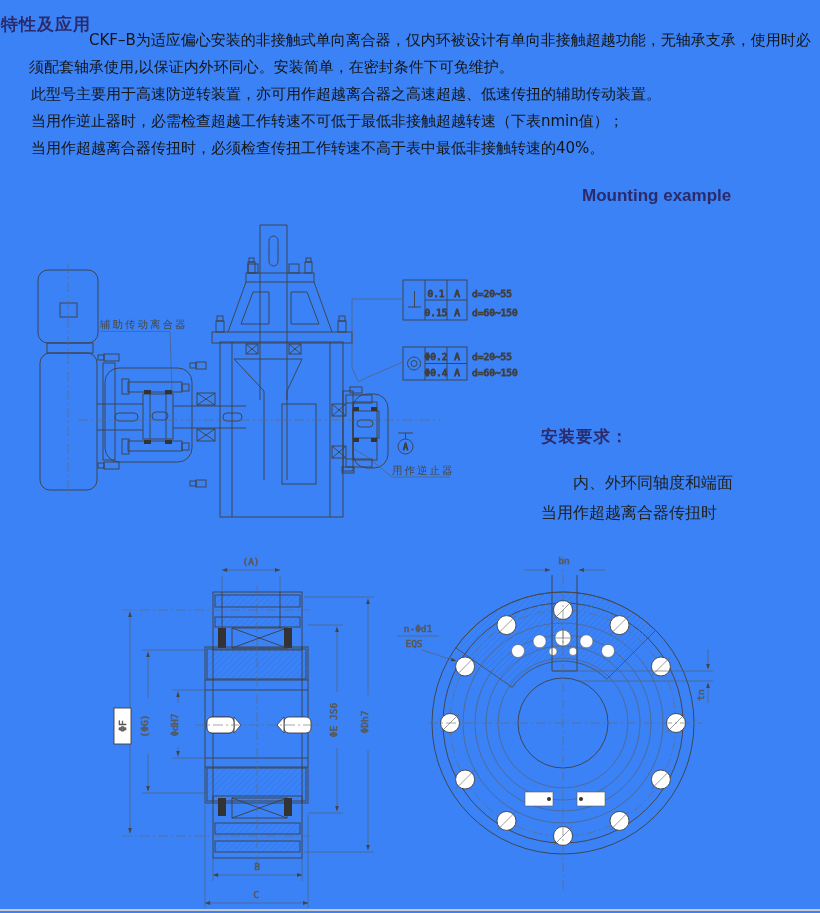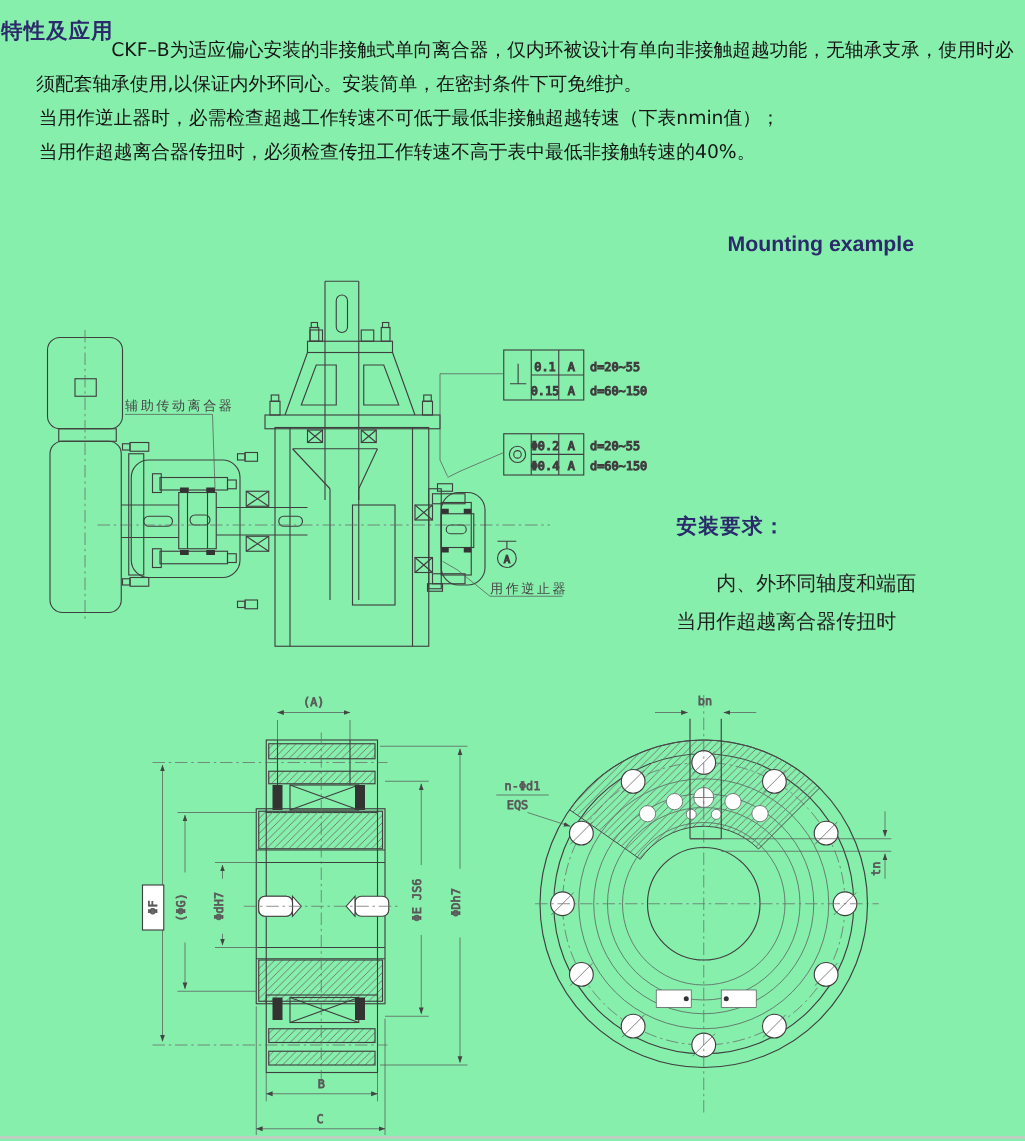--- a/index.html
+++ b/index.html
@@ -1,26 +1,26 @@
 <!DOCTYPE html>
 <html><head>
 <meta charset="utf-8">
 <style>
   html,body{margin:0;padding:0;background:#fff;}
-  .page{position:relative;width:820px;height:913px;background:#86efac;overflow:hidden;
+  .page{position:relative;width:820px;height:913px;background:#3b82f6;overflow:hidden;
         font-family:"DejaVu Sans","Liberation Sans",sans-serif;color:#151515;}
   .page-title{position:absolute;left:1px;top:2px;font-size:17px;font-weight:bold;color:#2b2a6b;letter-spacing:1px;}
   .intro{position:absolute;left:1px;top:27px;width:818px;}
   .intro p{margin:0;font-size:15px;line-height:27px;color:#151515;}
   .intro .ind4{text-indent:4em;padding-left:28px;}
   .intro .ind2{text-indent:2em;}
   .heading-cn{position:absolute;left:178px;top:185px;font-size:18px;font-weight:bold;color:#2b2a6b;letter-spacing:4px;}
   .heading-en{position:absolute;left:543px;top:186px;font-size:17px;font-weight:bold;color:#2b2a6b;font-family:"Liberation Sans","DejaVu Sans",sans-serif;margin-left:39px;}
   .req{position:absolute;left:541px;top:406px;width:270px;}
-  .req .req-title{font-size:16.5px;font-weight:bold;color:#2b2a6b;margin:0 0 6px 0;letter-spacing:1px;}
+  .req .req-title{font-size:16.5px;font-weight:bold;color:#2b2a6b;margin:16px 0 6px 0;letter-spacing:1px;}
   .req p{margin:0;font-size:16px;line-height:30px;color:#222;}
   .req .ind2{text-indent:2em;margin-top:16px;}
   svg{position:absolute;}
   #svg-top{left:20px;top:210px;}
   #svg-bottom{left:100px;top:540px;}
   .footer-line{position:absolute;left:0;top:909px;width:820px;height:2px;background:#c9c9c9;}
   
   .ln{stroke:#3f3f3f;stroke-width:0.9;fill:none;}
   .thin{stroke:#5a5a5a;stroke-width:0.6;fill:none;}
   .cl{stroke:#6a6a6a;stroke-width:0.6;fill:none;stroke-dasharray:10 3 2 3;}
@@ -32,20 +32,21 @@
 </style>
 </head>
 <body>
 
 <div class="page">
 
   <h1 class="page-title">特性及应用</h1>
 
   <div class="intro">
     <p class="ind4">CKF–B为适应偏心安装的非接触式单向离合器，仅内环被设计有单向非接触超越功能，无轴承支承，使用时必须配套轴承使用,以保证内外环同心。安装简单，在密封条件下可免维护。</p>
+    <p class="ind2">此型号主要用于高速防逆转装置，亦可用作超越离合器之高速超越、低速传扭的辅助传动装置。</p>
     <p class="ind2">当用作逆止器时，必需检查超越工作转速不可低于最低非接触超越转速（下表nmin值）；</p>
     <p class="ind2">当用作超越离合器传扭时，必须检查传扭工作转速不高于表中最低非接触转速的40%。</p>
   </div>
 
   <div class="heading-en">Mounting example</div>
 
   <svg id="svg-top" width="500" height="315" viewBox="0 0 500 315">
     <defs>
       <marker id="ae" markerWidth="10" markerHeight="8" refX="8.5" refY="3.5" orient="auto">
         <path d="M0,0.3 L9,3.5 L0,6.7 Z" fill="#444"></path>

